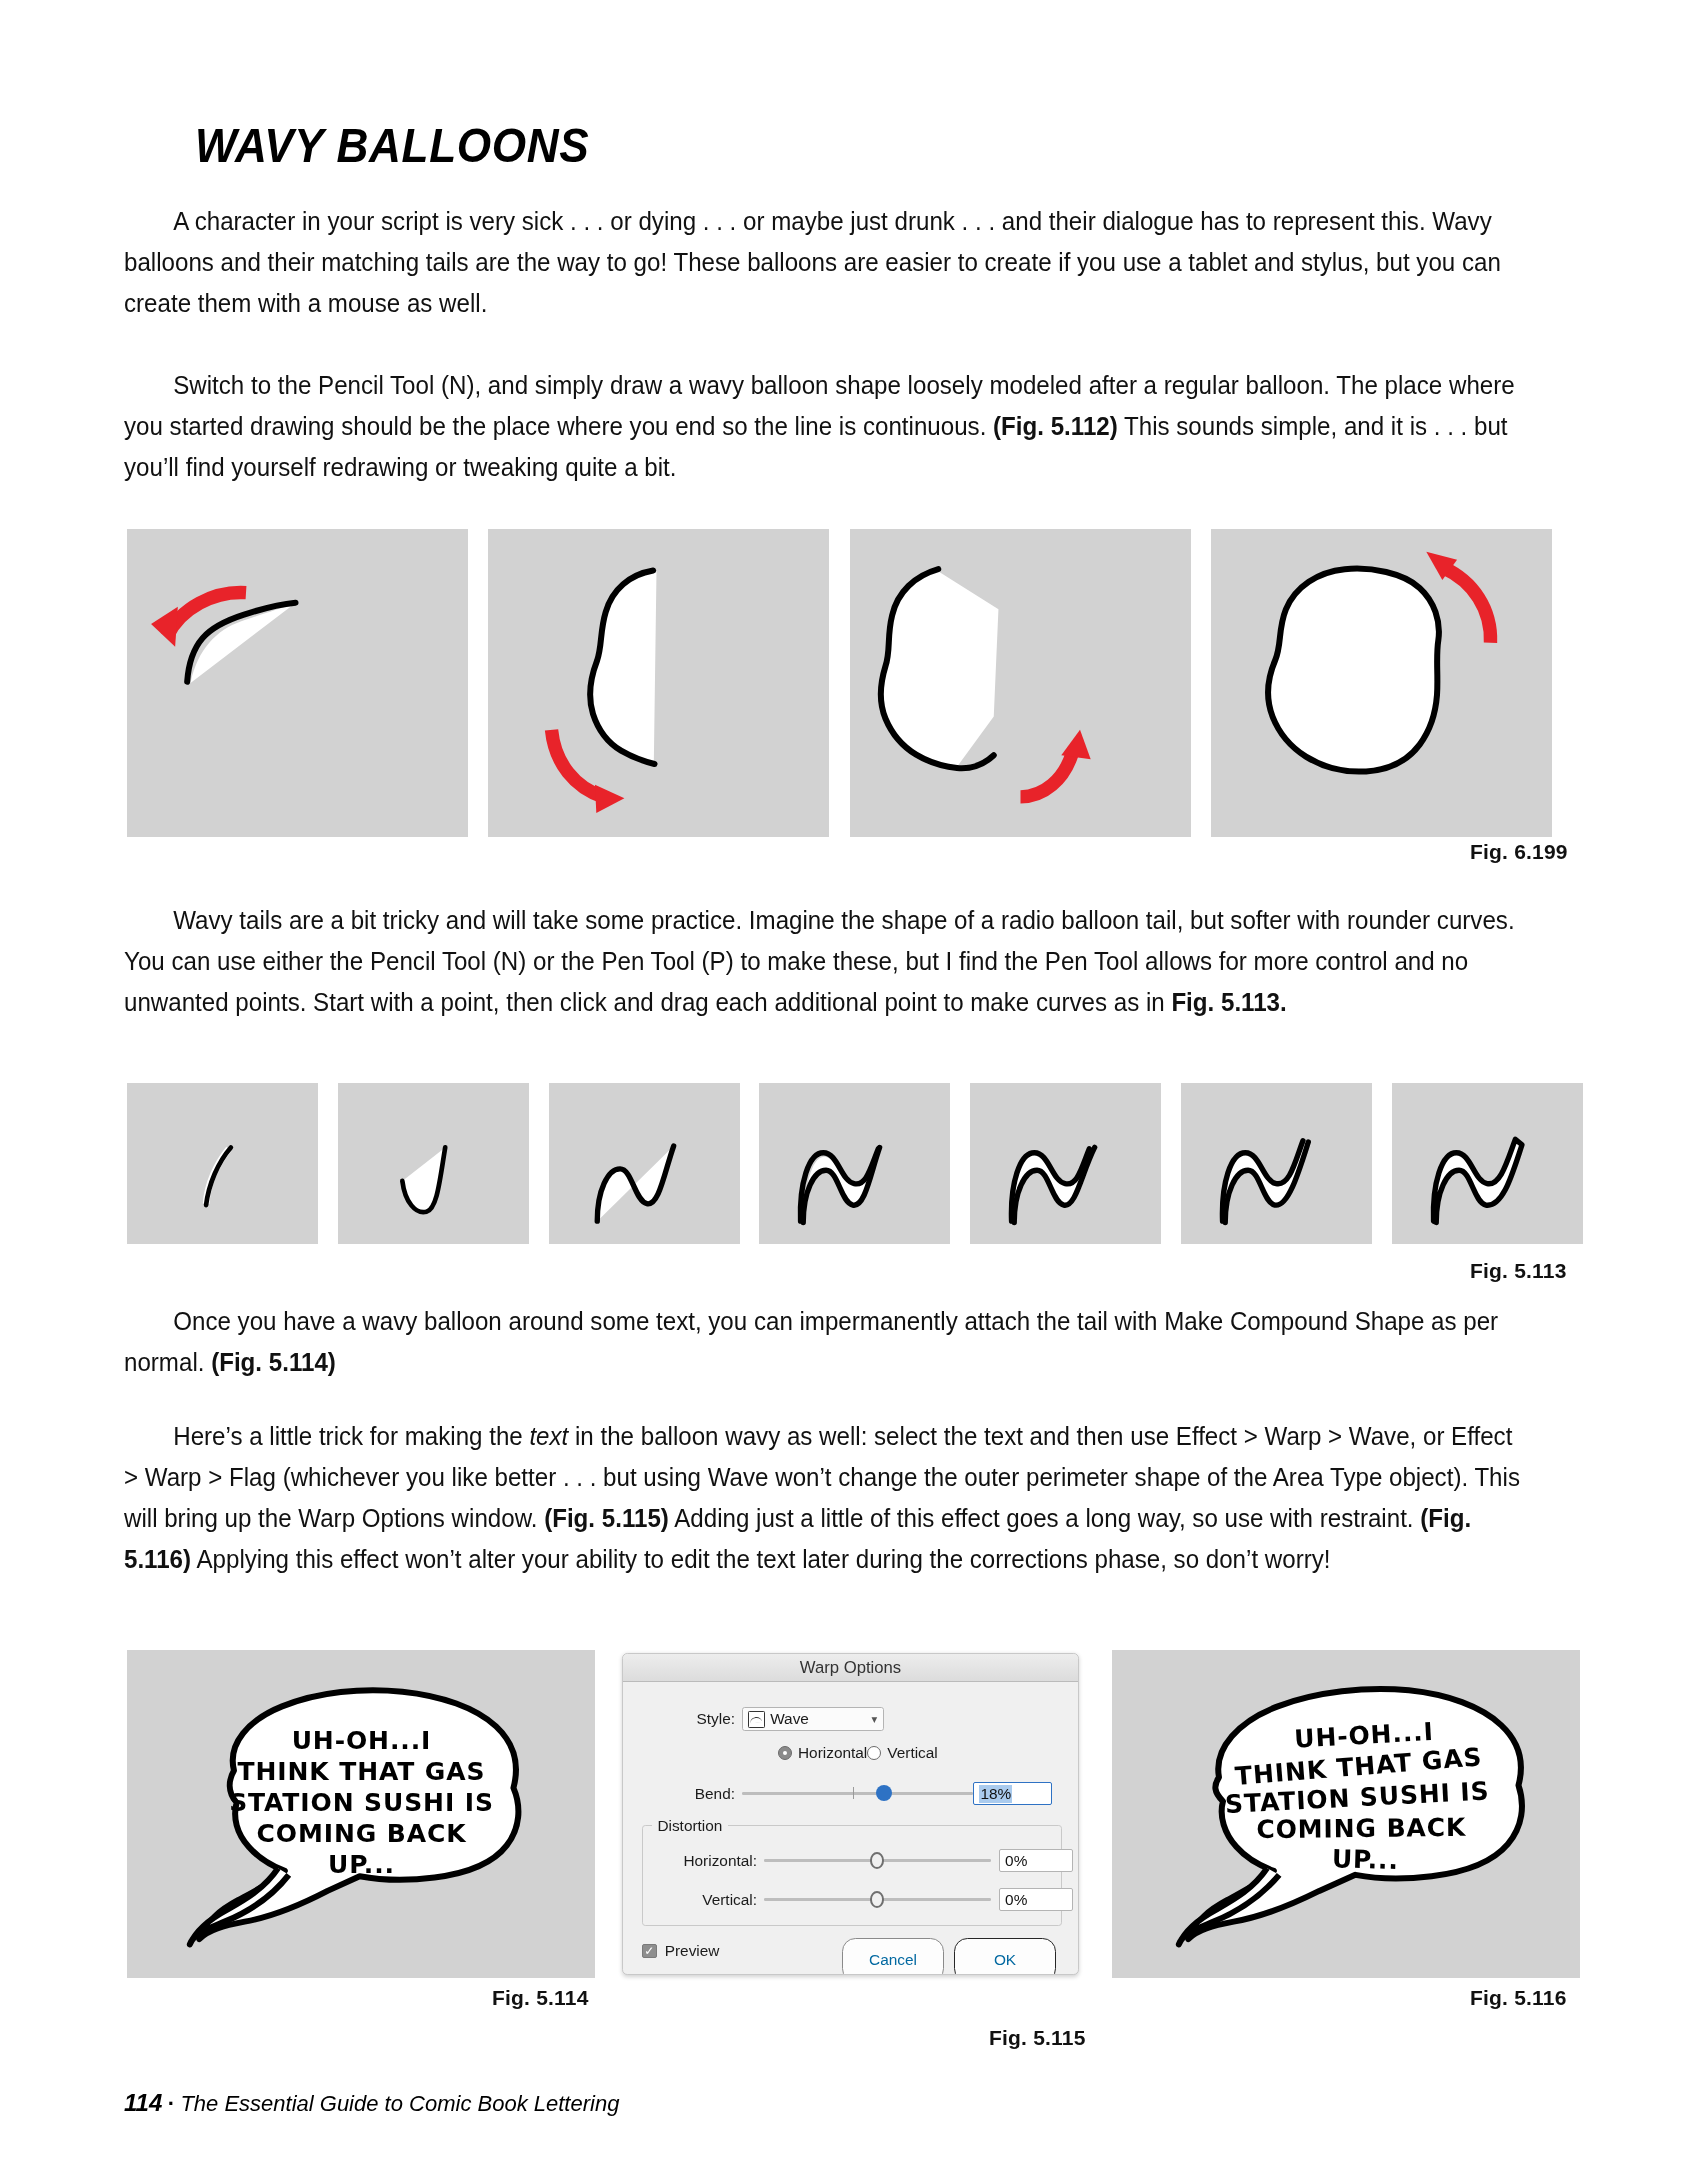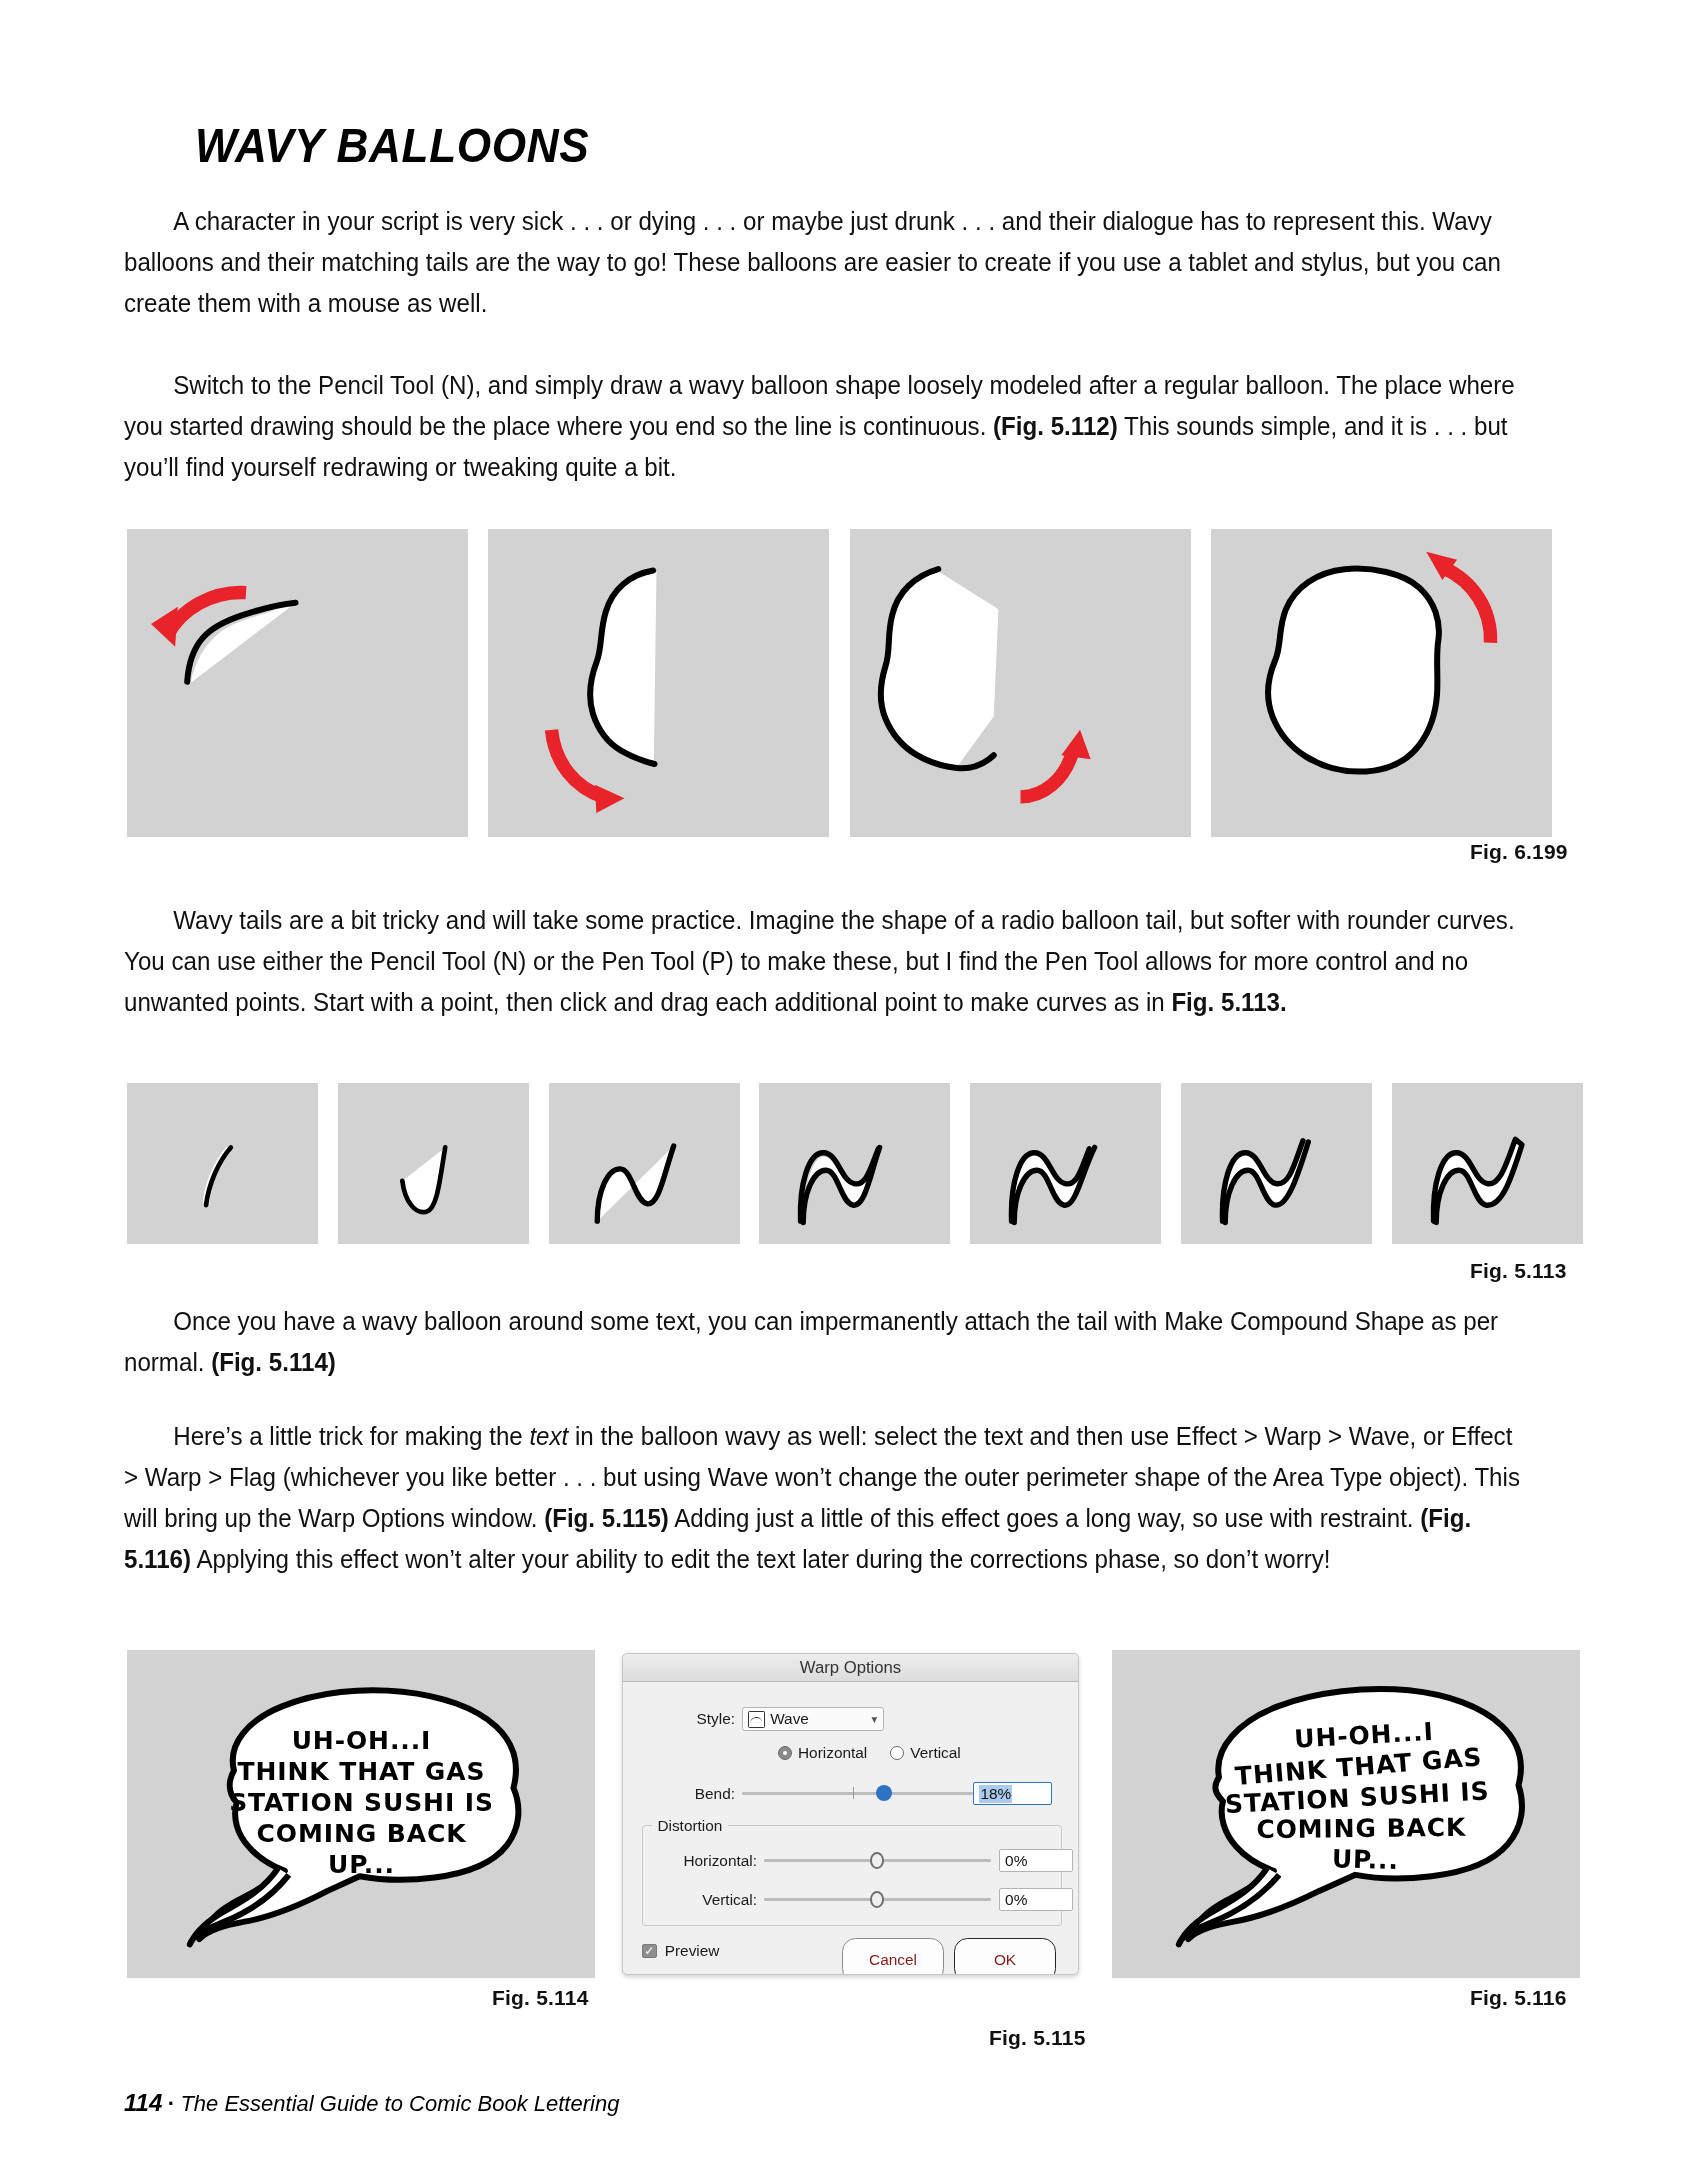--- a/index.html
+++ b/index.html
@@ -88,21 +88,21 @@
   .num.focus{border:1.3px solid #2e72c4;}
   .num .sel{background:#aacbee;padding:0 1.3px;}
   .group{
     position:absolute;border:0.7px solid #c9c9c9;border-radius:3.3px;
   }
   .group-lbl{position:absolute;background:#f0f0f0;padding:0 5.4px;font-size:15.4px;color:#1b1b1b;}
   .chk{width:14.7px;height:14.7px;border:1px solid #7a7a7a;background:#8e8e8e;border-radius:2px;
        display:flex;align-items:center;justify-content:center;color:#fff;font-size:12px;box-sizing:border-box;}
   .btn{
     height:44px;border:1px solid #8a8a8a;border-radius:13.4px;background:#fdfdfd;
-    display:flex;align-items:center;justify-content:center;font-size:15.4px;color:#7f1d1d;
+    display:flex;align-items:center;justify-content:center;font-size:15.4px;color:#0369a1;
     box-sizing:border-box;
   }
   .btn.primary{border:1.7px solid #262626;}
 
   
   .balloon-text{
     font-family:"DejaVu Sans", sans-serif;
     font-weight:700;font-size:25px;line-height:31px;
     text-align:center;letter-spacing:0.9px;color:#000;
   }
@@ -250,21 +250,21 @@
 
       <div class="row" style="left:0;top:25.4px;width:455px;">
         <div class="lbl" style="width:112px;">Style:</div>
         <div class="select" style="margin-left:6.7px;">
           <span class="wave-ic"></span>
           <span>Wave</span>
           <span class="chev">▾</span>
         </div>
       </div>
 
-      <div class="row" style="left:155px;top:62px;gap:23px;">
+      <div class="row" style="left:155px;top:62px;">
         <div class="radio">
           <span class="rdot on"></span>
           <span>Horizontal</span>
         </div>
         <div class="radio">
           <span class="rdot"></span>
           <span>Vertical</span>
         </div>
       </div>
 

